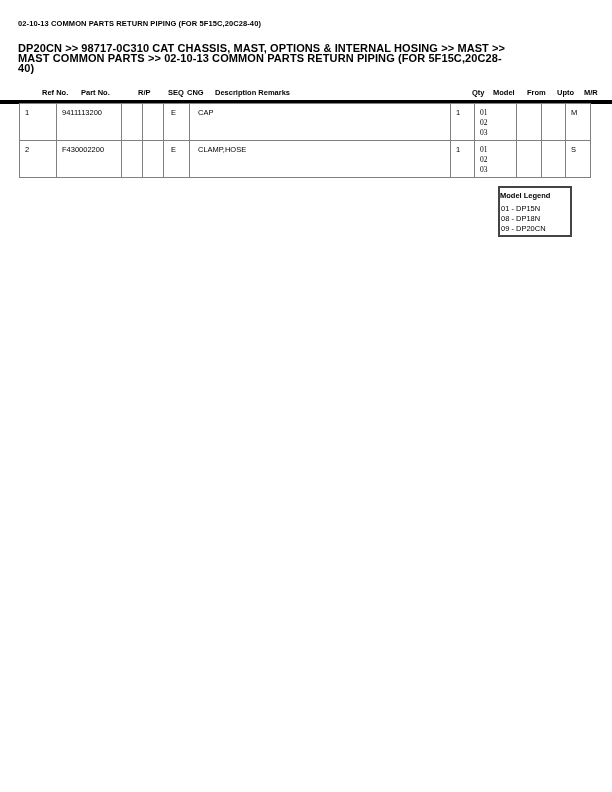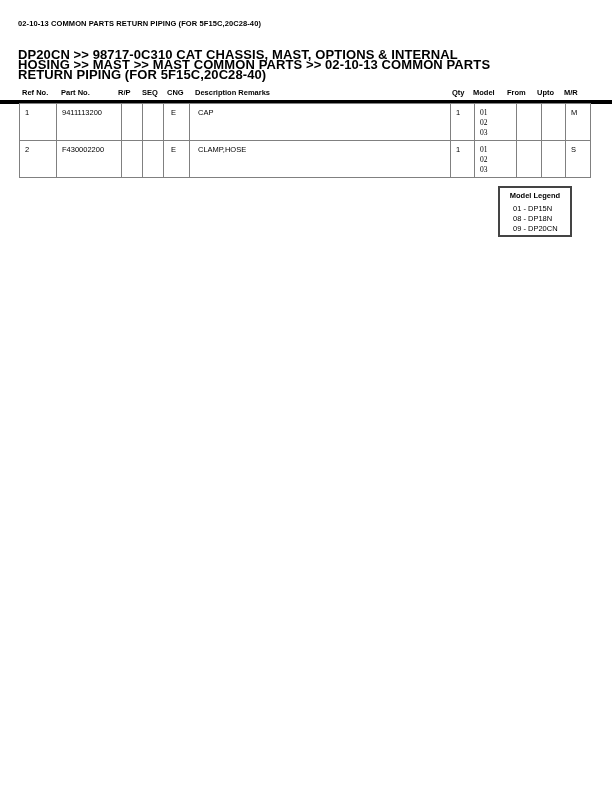--- a/index.html
+++ b/index.html
@@ -17,33 +17,34 @@
     position: absolute;
     left: 18px;
     top: 19px;
     font-size: 7.5px;
     font-weight: bold;
     letter-spacing: 0.1px;
   }
   .breadcrumb {
     position: absolute;
     left: 18px;
-    top: 50px;
+    top: 43px;
     width: 492px;
-    font-size: 13px;
+    font-size: 11px;
     font-weight: bold;
     line-height: 10px;
     letter-spacing: 0.1px;
   }
   .col-headers span {
     position: absolute;
     top: 88px;
     font-size: 7.5px;
     font-weight: bold;
     white-space: nowrap;
+    margin-left: 20px;
   }
   .header-rule {
     position: absolute;
     left: 0;
     top: 100px;
     width: 612px;
     height: 4px;
     background: #000000;
   }
   table.parts {
@@ -70,45 +71,44 @@
     position: absolute;
     left: 498px;
     top: 186px;
     width: 74px;
     height: 51px;
     border: 2px solid #444444;
     background: #ffffff;
   }
   .legend-title {
     margin-top: 3px;
-    text-align: center;
     font-size: 7.5px;
     font-weight: bold;
   }
   .legend-items {
     margin-top: 4px;
-    padding-left: 13px;
+    padding-left: 1px;
     font-size: 7.5px;
     line-height: 10px;
   }
 </style>
 </head>
 <body>
 
 <div class="page">
 
   <div class="doc-title">02-10-13 COMMON PARTS RETURN PIPING (FOR 5F15C,20C28-40)</div>
 
   <div class="breadcrumb">DP20CN &gt;&gt; 98717-0C310 CAT CHASSIS, MAST, OPTIONS &amp; INTERNAL HOSING &gt;&gt; MAST &gt;&gt; MAST COMMON PARTS &gt;&gt; 02-10-13 COMMON PARTS RETURN PIPING (FOR 5F15C,20C28-40)</div>
 
   <div class="col-headers">
     <span style="left:22px">Ref No.</span>
     <span style="left:61px">Part No.</span>
     <span style="left:118px">R/P</span>
-    <span style="left:142px">SEQ</span>
+    <span style="left:148px">SEQ</span>
     <span style="left:167px">CNG</span>
     <span style="left:195px">Description Remarks</span>
     <span style="left:452px">Qty</span>
     <span style="left:473px">Model</span>
     <span style="left:507px">From</span>
     <span style="left:537px">Upto</span>
     <span style="left:564px">M/R</span>
   </div>
 
   <div class="header-rule"></div>

